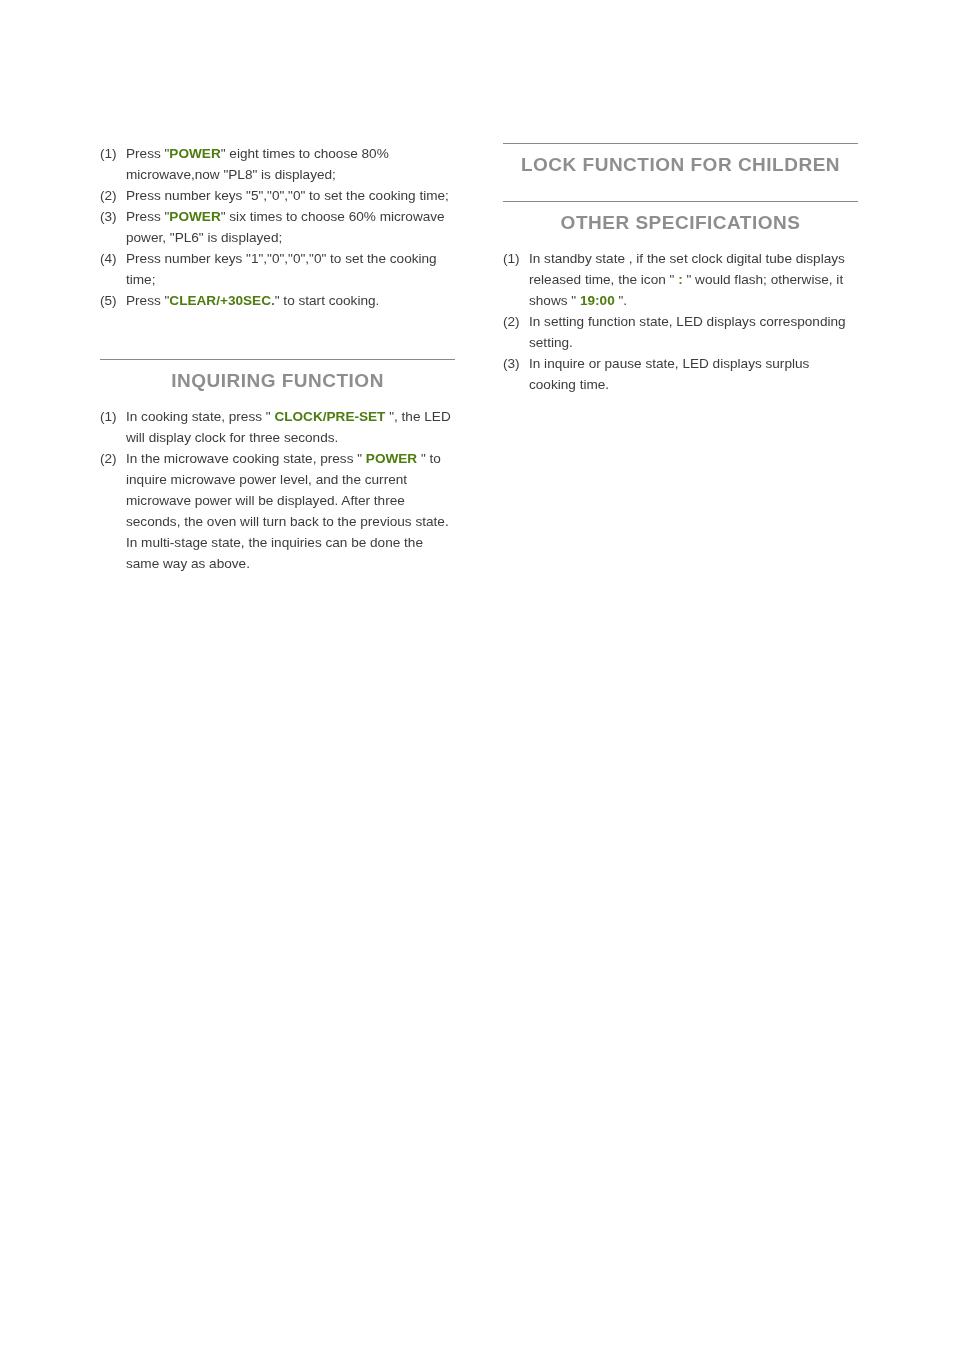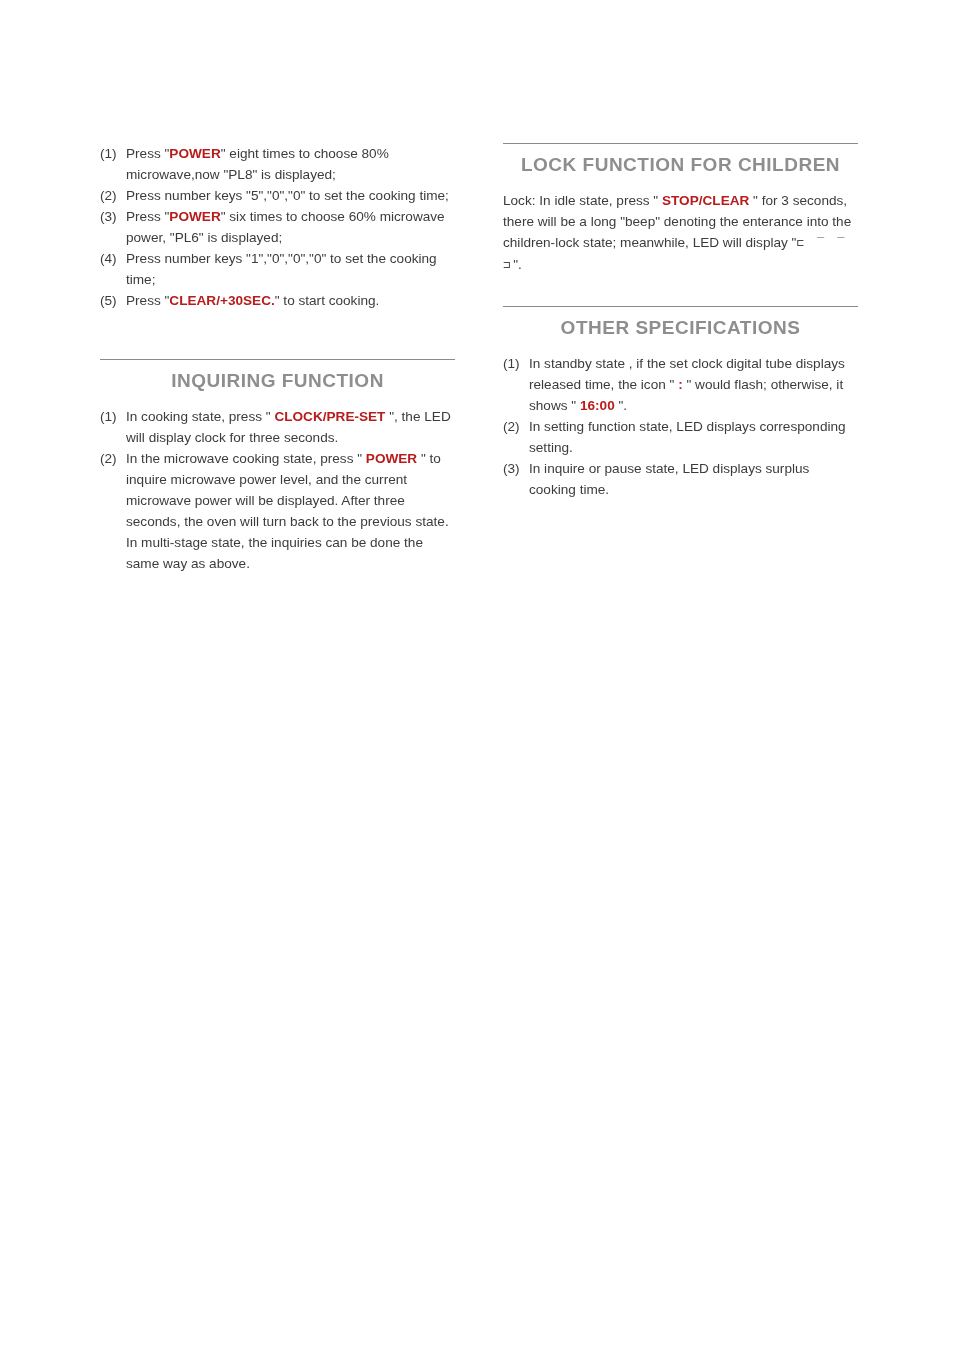--- a/index.html
+++ b/index.html
@@ -13,38 +13,38 @@
   .page {
     position:absolute; left:100px; top:143px; width:758px;
     display:flex; gap:48px;
   }
   .col { width:355px; flex:none; }
 
   .li { display:flex; align-items:flex-start; }
   .li .num { width:26px; flex:none; }
   .li .txt { flex:1; }
 
-  .b { font-weight:700; color:#b91c1c; }
+  .b { font-weight:700; color:#4d7c0f; }
   .seg {
     font-family:"DejaVu Sans Mono", monospace;
     font-size:12px; letter-spacing:3px; color:#4a4a4a;
   }
 
   .section-rule { border-top:1px solid #8a8a8a; height:0; }
   h2.section-title {
     font-size:19px; line-height:24px; font-weight:700;
     color:#8e8e8e; text-align:center; letter-spacing:0.5px;
     margin:9px 0 13px 0;
   }
 
   .para { margin:0; }
 
   .inquiring-section { margin-top:48px; }
   .cooking-end-section { margin-top:22px; }
-  .other-section { margin-top:30px; }
+  .other-section { margin-top:24px; }
 </style>
 </head>
 <body>
 
 <div class="page">
 
   <div class="col">
 
     <div>
       <div class="li">
@@ -84,31 +84,30 @@
       </div>
     </div>
 
   </div>
 
   <div class="col">
 
     <div>
       <div class="section-rule"></div>
       <h2 class="section-title">LOCK FUNCTION FOR CHILDREN</h2>
-      <p class="para"><span>Lock: In idle state, press " </span><span class="b">STOP/CLEAR</span><span> " for 3 seconds, there will be a long "beep" denoting the enterance into the children-lock state; meanwhile, LED will display "</span><span class="seg">⊏ ‾ ‾ ⊐</span><span>".</span></p>
     </div>
 
 
     <div class="other-section">
       <div class="section-rule"></div>
       <h2 class="section-title">OTHER SPECIFICATIONS</h2>
       <div>
         <div class="li">
           <span class="num">(1)</span>
-          <span class="txt"><span>In standby state , if the set clock digital tube displays released time, the icon " </span><span class="b">:</span><span> " would flash; otherwise, it shows " </span><span class="b">16:00</span><span> ".</span></span>
+          <span class="txt"><span>In standby state , if the set clock digital tube displays released time, the icon " </span><span class="b">:</span><span> " would flash; otherwise, it shows " </span><span class="b">19:00</span><span> ".</span></span>
         </div>
         <div class="li">
           <span class="num">(2)</span>
           <span class="txt"><span>In setting function state, LED displays corresponding setting.</span></span>
         </div>
         <div class="li">
           <span class="num">(3)</span>
           <span class="txt"><span>In inquire or pause state, LED displays surplus cooking time.</span></span>
         </div>
       </div>

